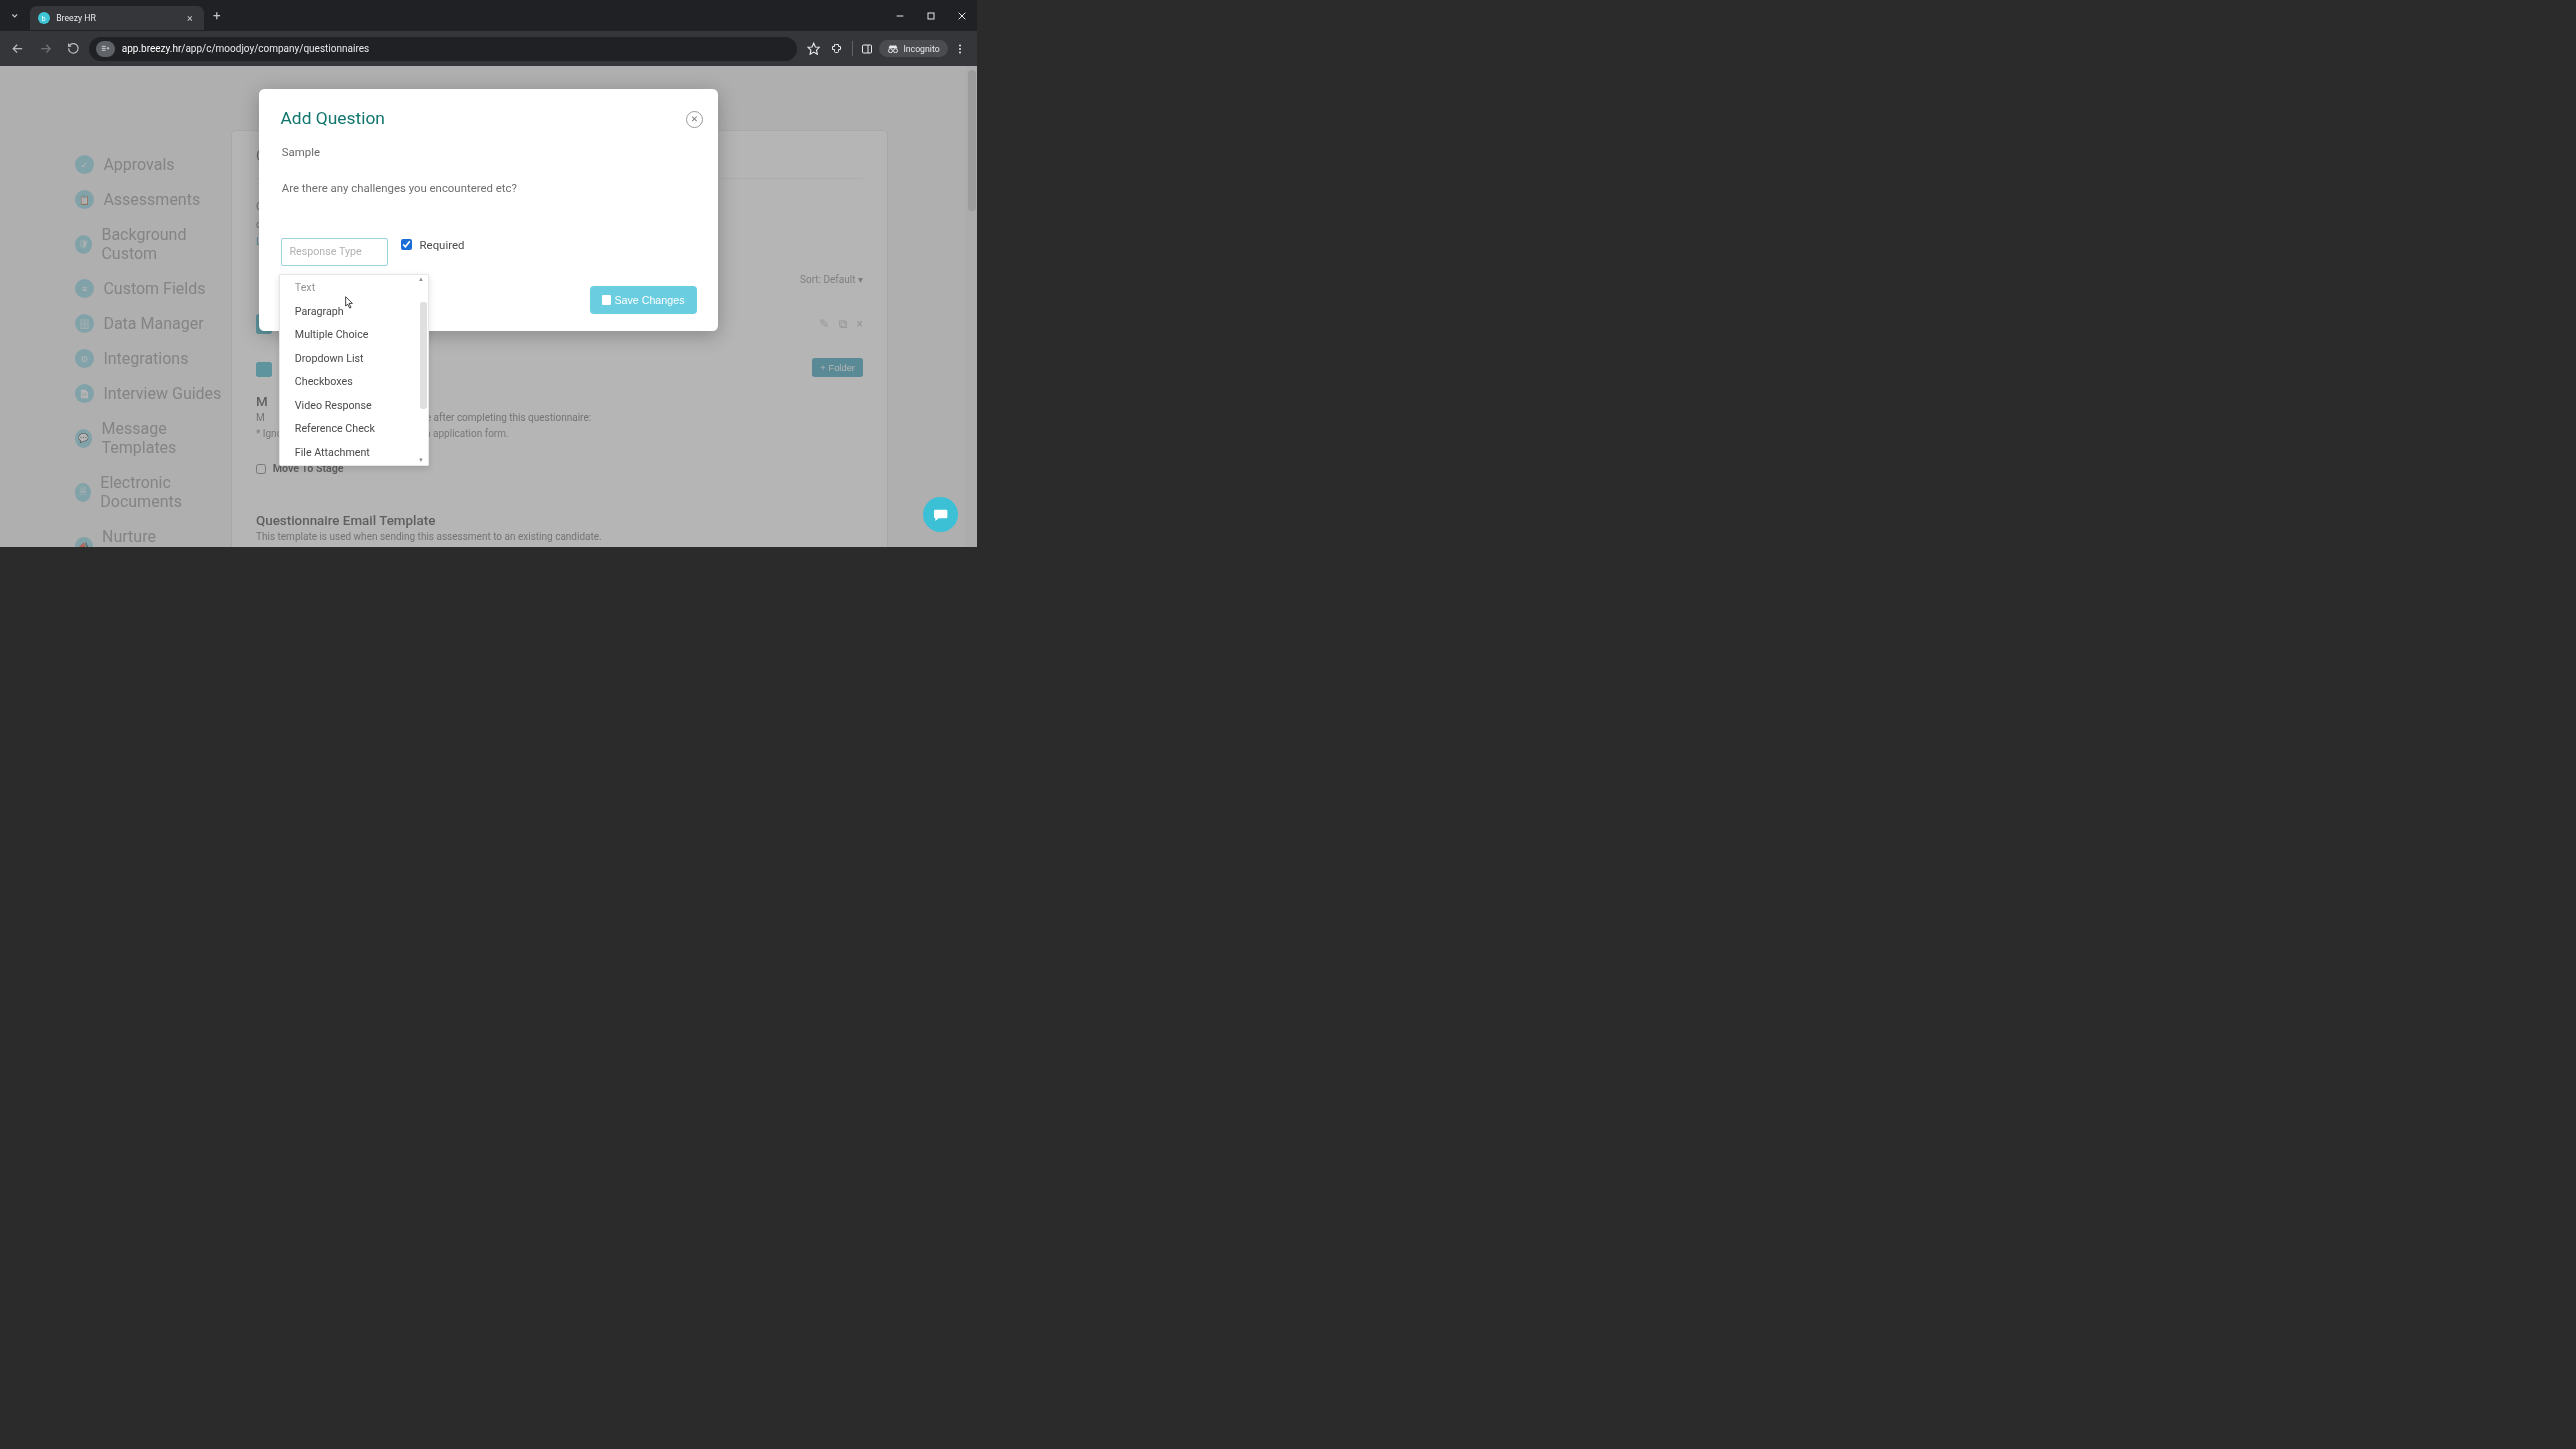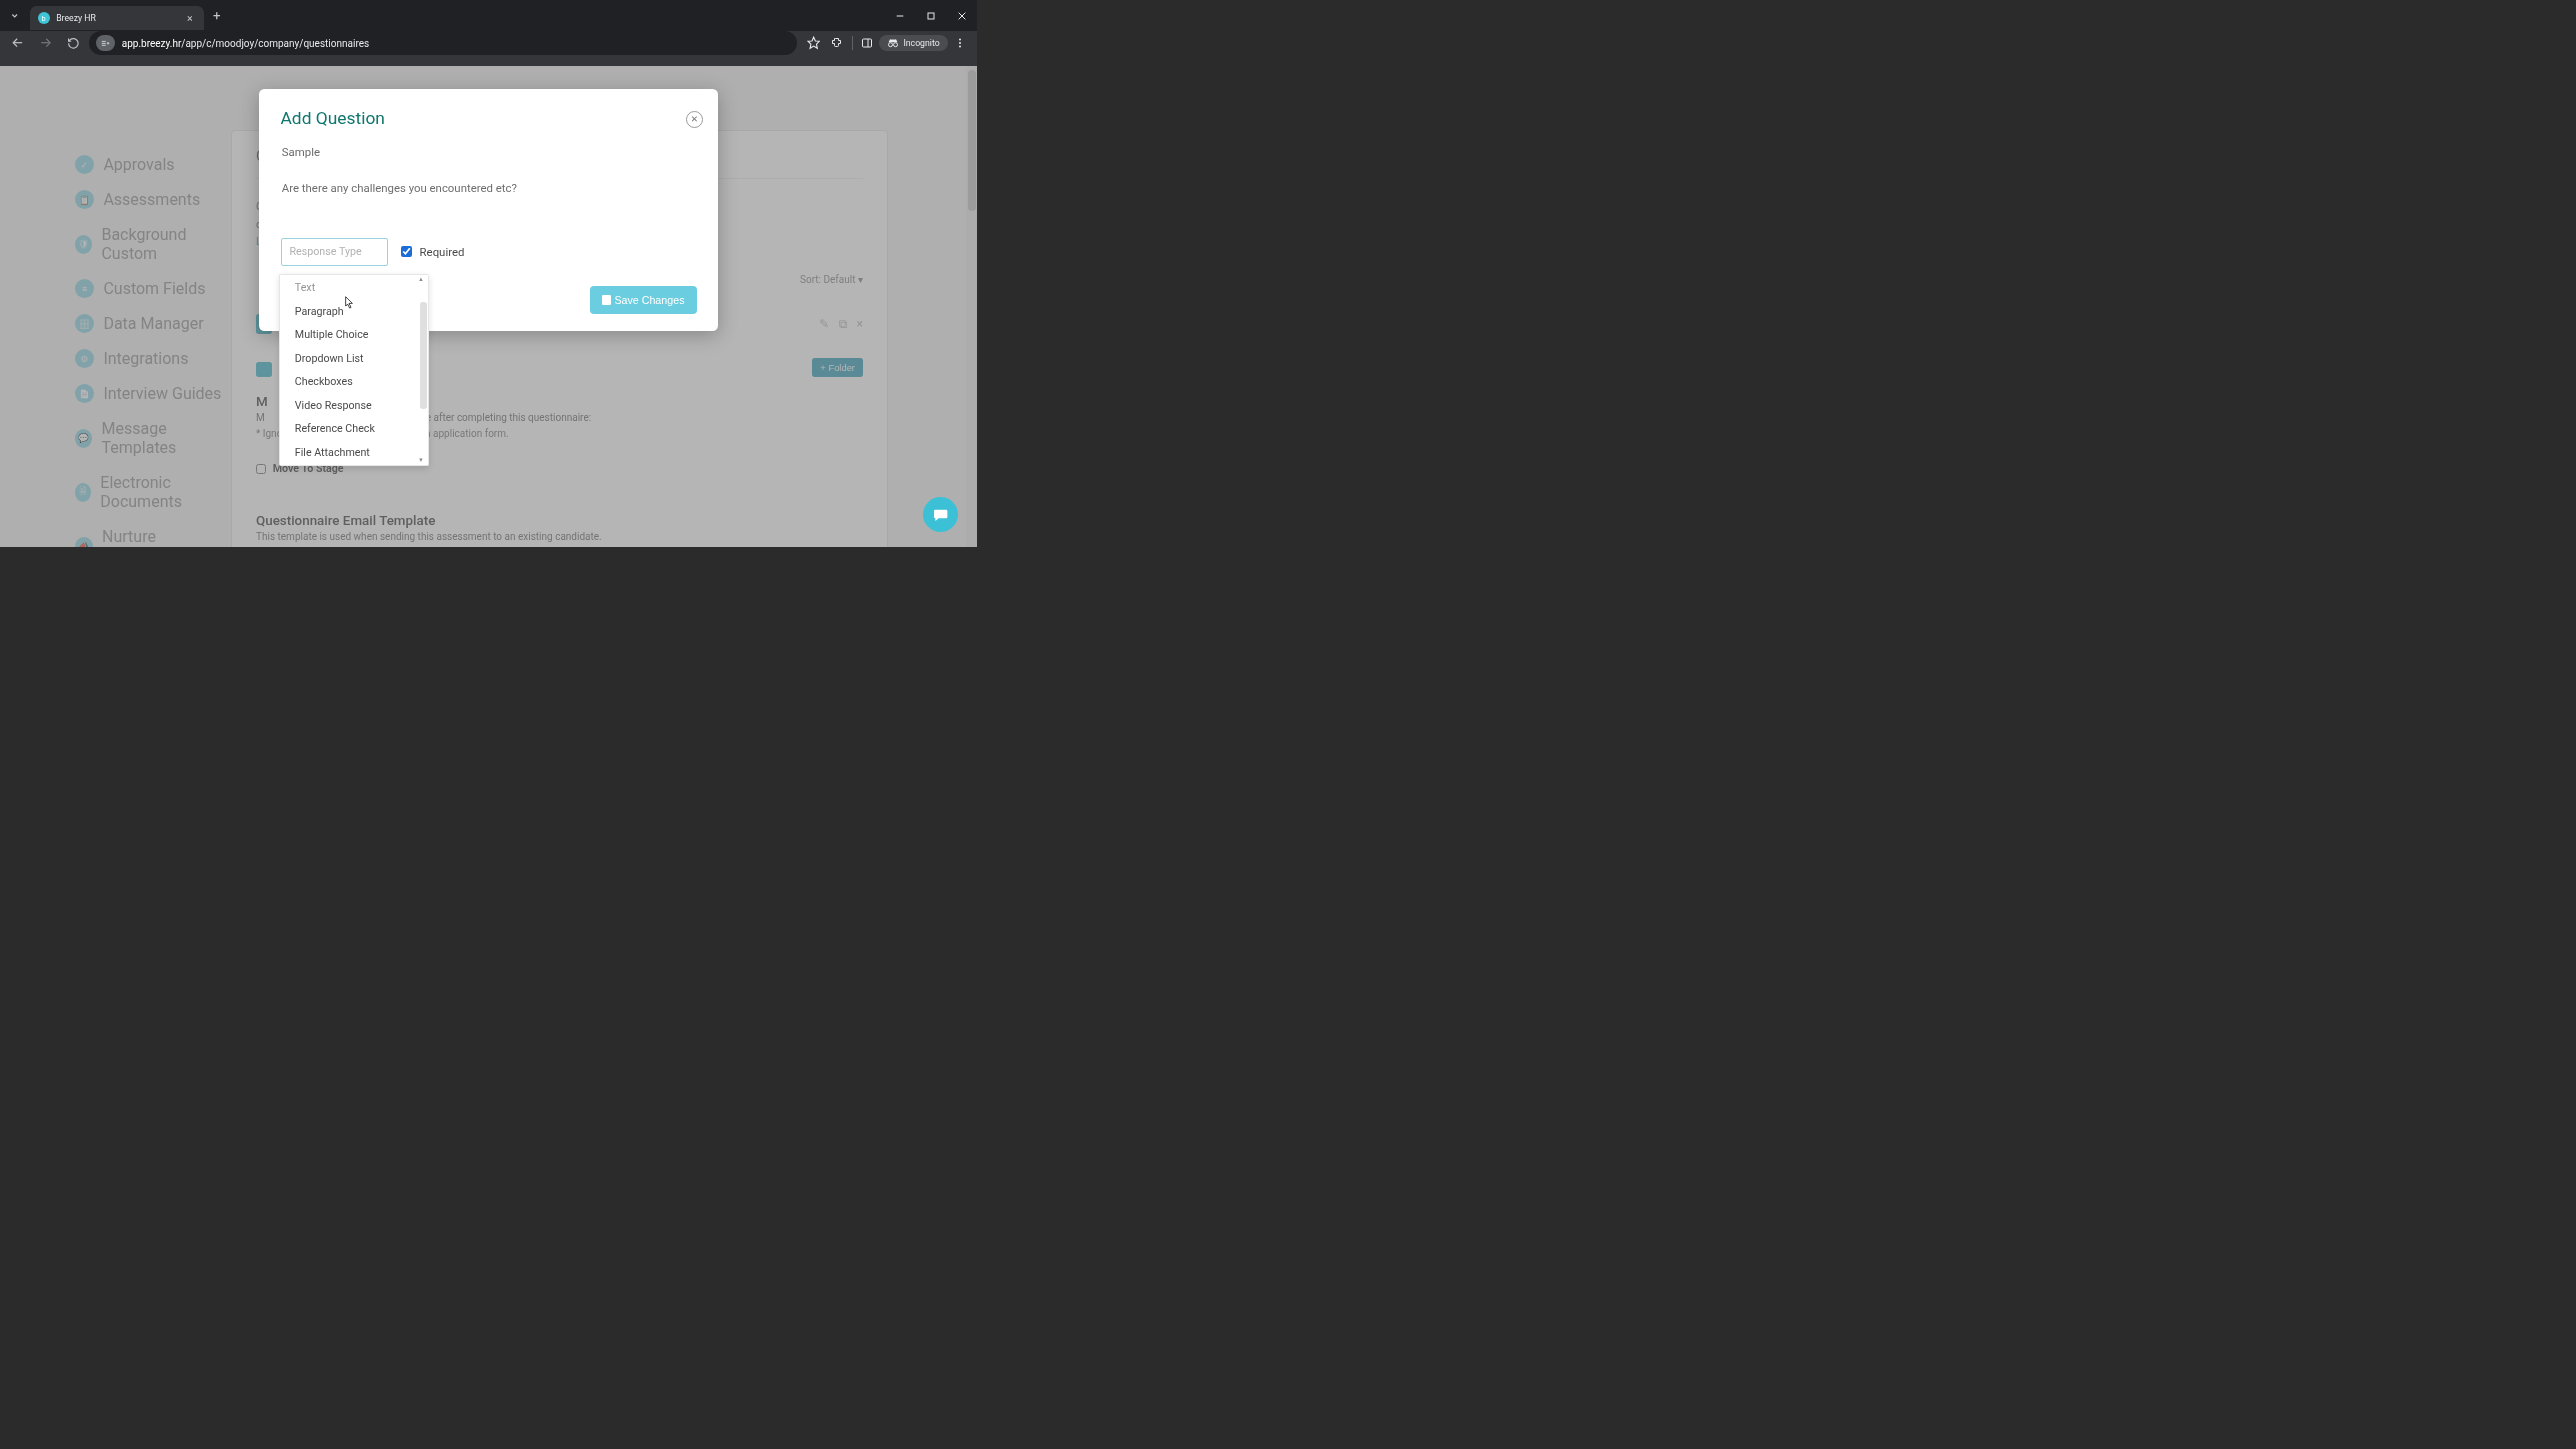--- a/index.html
+++ b/index.html
@@ -34,21 +34,21 @@
     color:#fff; font-size:7.4px;
   }
   .tab-title { color: #e8eaed; font-size: 8.7px; flex:1; white-space:nowrap; overflow:hidden; }
   .tab-close { color:#c7c7c7; font-size:10.7px; padding:0 2.7px; cursor:pointer; }
   .new-tab-btn { color:#c7c7c7; font-size:13.4px; padding:0 9.4px; cursor:pointer; }
   .window-controls { margin-left:auto; display:flex; }
   .win-btn { width:31px; height:31px; display:flex; align-items:center; justify-content:center; color:#e8eaed; }
 
   .browser-toolbar {
     height: 35px; background: #35363a;
-    display:flex; align-items:flex-start; padding: 0 5.4px; gap: 4px;
+    display:flex; align-items:center; padding: 0 5.4px; gap: 4px;
   }
   .nav-btn { width:24px; height:24px; border-radius:50%; display:flex; align-items:center; justify-content:center; color:#bdc1c6; }
   .nav-btn.disabled { opacity:0.45; }
   .url-bar {
     flex:1; background:#202124; border-radius: 13.4px; height:24px;
     display:flex; align-items:center; padding:0 6.7px; gap:6.7px;
   }
   .url-chip { width:19px; height:16px; background:#5f6368; border-radius:8px; display:flex; align-items:center; justify-content:center; color:#e8eaed; font-size:7.4px; }
   .url-text { color:#e8eaed; font-size:10px; }
   .url-text .domain { color:#fff; }
@@ -123,21 +123,21 @@
     z-index:10;
   }
   .modal-title { font-size:17.4px; color:#0f766e; font-weight:400; }
   .modal-close {
     position:absolute; right:14.8px; top:21.5px;
     width:17.4px; height:17.4px; border:1px solid #9a9a9a; border-radius:50%;
     display:flex; align-items:center; justify-content:center; color:#7a7a7a; font-size:8.7px; cursor:pointer;
   }
   .modal-input { margin-top:14.8px; color:#6a6a6a; font-size:11.4px; padding:2.7px 1.3px; }
   .modal-textarea { margin-top:16px; color:#6e6e6e; font-size:11.4px; padding:2.7px 1.3px; }
-  .form-row { display:flex; align-items:center; gap:13.4px; margin-top:40px; }
+  .form-row { display:flex; align-items:flex-start; gap:13.4px; margin-top:40px; }
   .type-select {
     width:107px; border:0.7px solid #9ad3df; border-radius:2px; position:relative;
     padding:6.7px 8px;
   }
   .type-select .ph { color:#b2b2b2; font-size:10.7px; }
   .required-check { display:flex; align-items:center; gap:8px; }
   .required-check input { width:10.7px; height:10.7px; accent-color:#1a6dd6; }
   .required-check label { color:#4a4a4a; font-size:11.4px; }
   .modal-footer { display:flex; justify-content:flex-end; margin-top:20px; }
   .save-btn {

